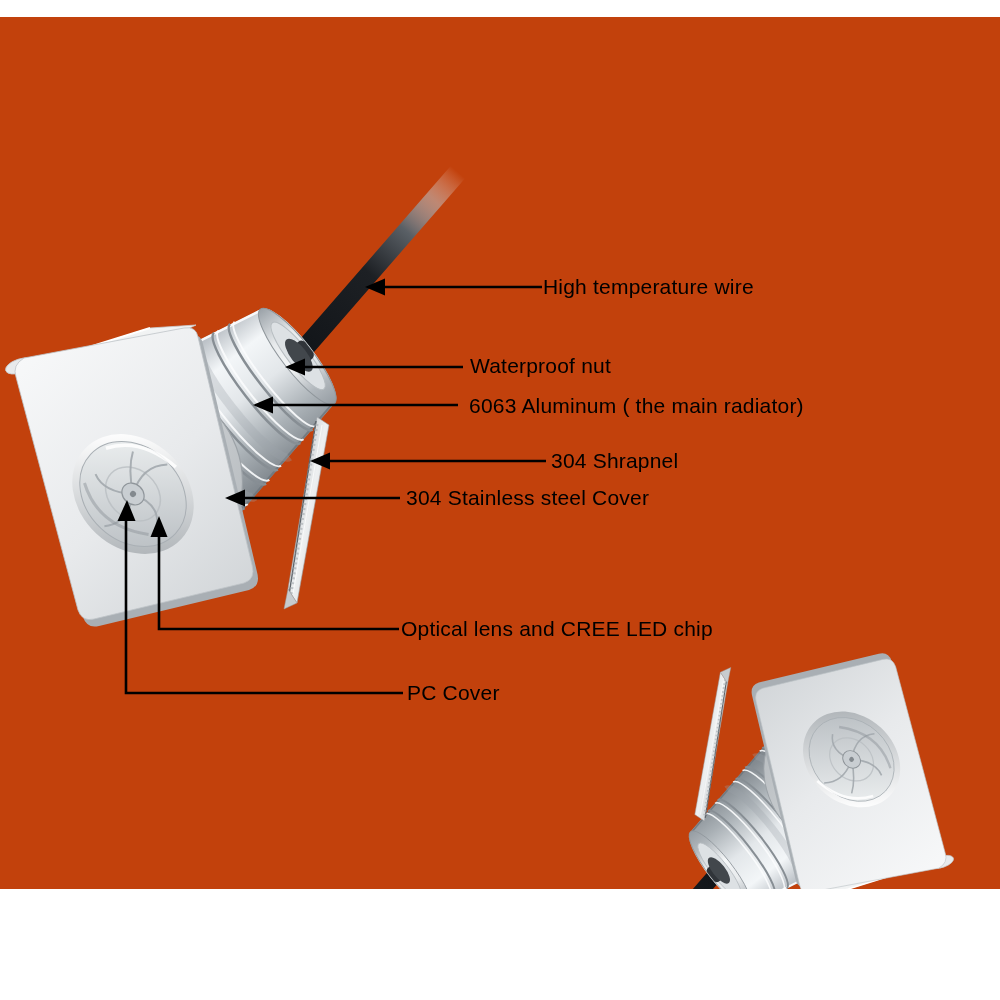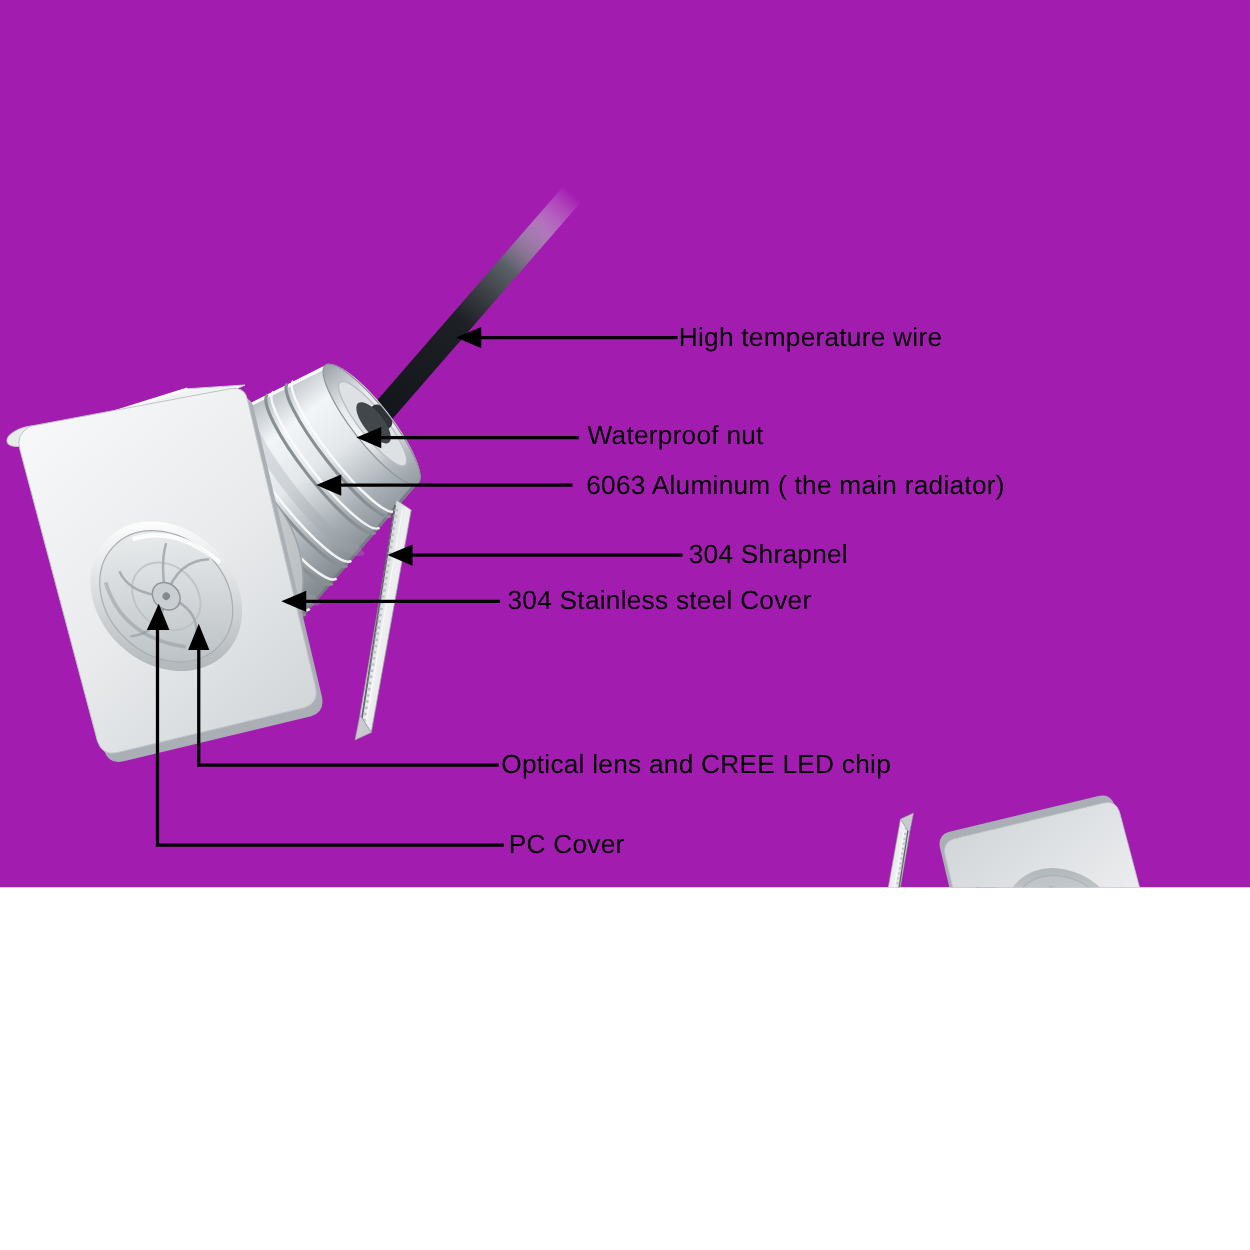--- a/index.html
+++ b/index.html
@@ -1,21 +1,22 @@
 <!DOCTYPE html>
 <html><head>
 <meta charset="utf-8">
 <style>
   html,body{margin:0;padding:0;background:#ffffff;}
   #stage{
     position:relative;
-    width:1000px;height:710px;
-    background:#a21caf;
+    width:1000px;height:872px;
+    background:#c2410c;
     font-family:"Liberation Sans", sans-serif;
     overflow:hidden;
+    margin-top:17px;
   }
   svg{display:block;}
   .callout-text{
     font-family:"Liberation Sans", sans-serif;
     font-size:21px;
     letter-spacing:0.2px;
     fill:#000000;
   }
   .leader{stroke:#000000;stroke-width:2.6;fill:none;}
   .ahead{fill:#000000;stroke:none;}

